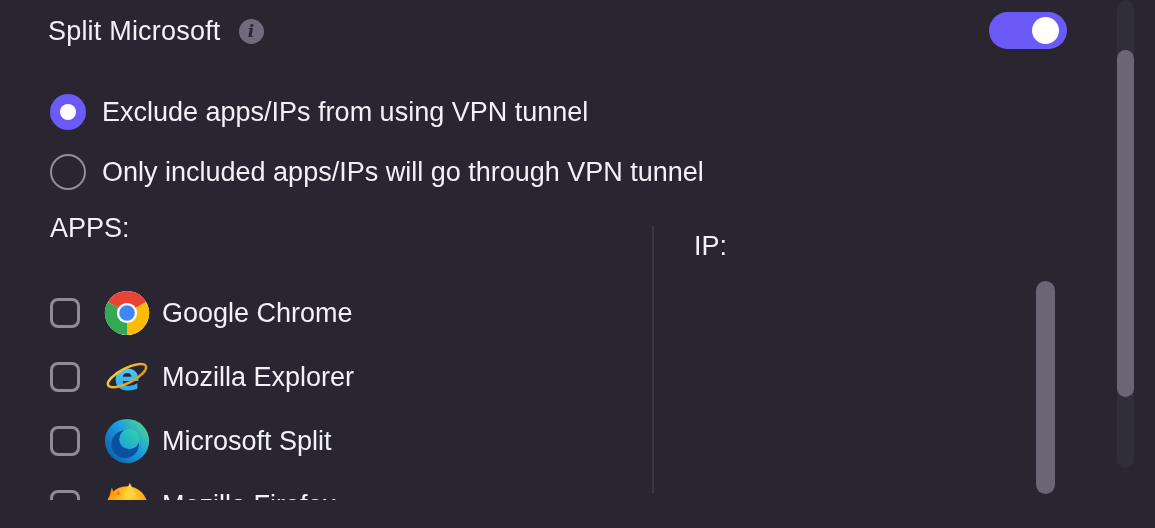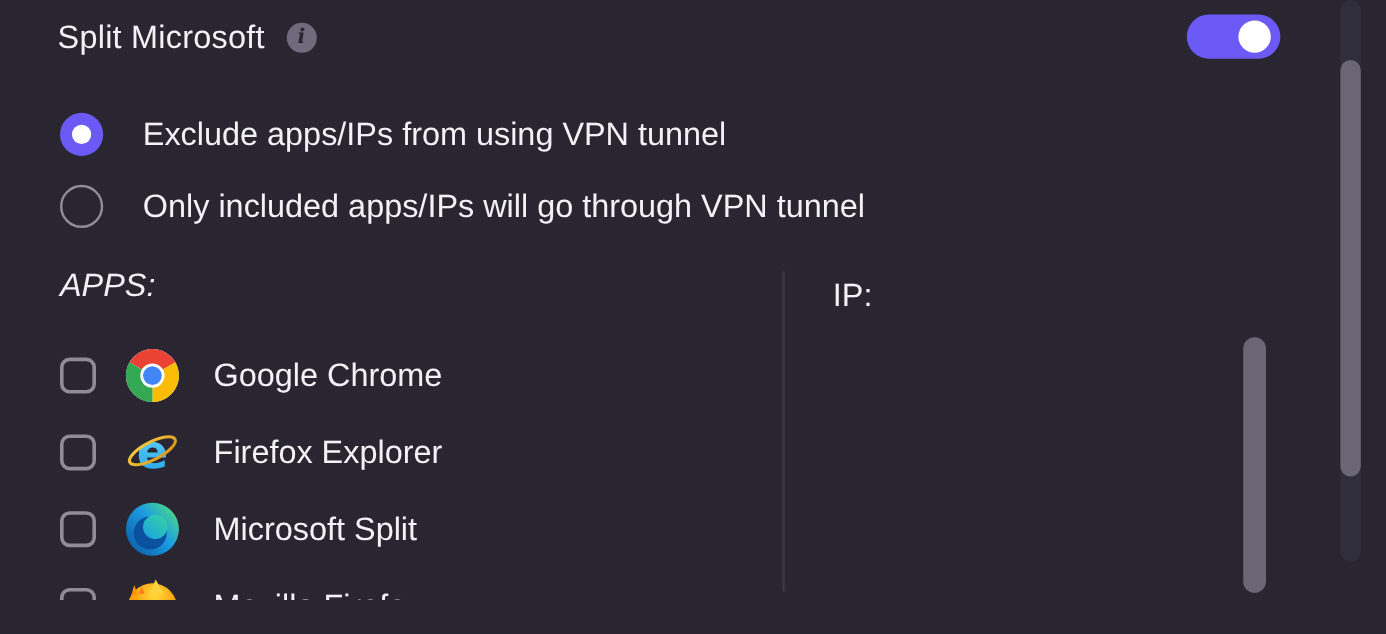--- a/index.html
+++ b/index.html
@@ -31,41 +31,41 @@
 
   
   .radio-row{display:flex;align-items:center;height:38px;cursor:pointer;}
   .radio{
     width:36px;height:36px;border-radius:50%;box-sizing:border-box;
     border:2px solid #918e9c;flex:0 0 auto;
     display:flex;align-items:center;justify-content:center;
   }
   .radio.on{border:none;background:#6c5af6;}
   .radio.on::after{content:"";width:16px;height:16px;border-radius:50%;background:#ffffff;}
-  .radio-label{margin-left:33px;font-size:27px;line-height:1;}
+  .radio-label{margin-left:16px;font-size:27px;line-height:1;}
 
   
   .section-heading{font-size:27px;line-height:1;color:#f2f1f5;}
 
   
   .v-divider{left:652px;top:226px;width:2px;height:267px;background:#3b3845;}
 
   
   .apps-viewport{left:0;top:281px;width:640px;height:219px;overflow:hidden;}
   .app-row{
     position:absolute;left:50px;width:560px;height:64px;
     display:flex;align-items:center;
   }
   .checkbox{
     width:30px;height:30px;box-sizing:border-box;border:3px solid #8f8c9a;border-radius:8px;
     background:transparent;flex:0 0 auto;cursor:pointer;
   }
   .app-icon{width:46px;height:46px;margin-left:24px;flex:0 0 auto;}
   .app-icon svg{display:block;width:46px;height:46px;}
-  .app-name{margin-left:28px;font-size:27px;line-height:1;text-align:center;}
+  .app-name{margin-left:12px;font-size:27px;line-height:1;text-align:center;}
 
   
   .inner-scroll-thumb{left:1036px;top:281px;width:19px;height:213px;border-radius:10px;background:#6a6675;}
   .outer-scroll-track{left:1117px;top:0;width:17px;height:468px;border-radius:9px;background:#312e3b;}
   .outer-scroll-thumb{left:1117px;top:50px;width:17px;height:347px;border-radius:9px;background:#6a6675;}
 </style>
 </head>
 <body>
 
 <div class="abs title-row">
@@ -80,21 +80,21 @@
 <div class="abs radio-row" style="left:50px;top:93px;">
   <span class="radio on"></span>
   <span class="radio-label">Exclude apps/IPs from using VPN tunnel</span>
 </div>
 
 <div class="abs radio-row" style="left:50px;top:153px;align-items:center;">
   <span class="radio"></span>
   <span class="radio-label">Only included apps/IPs will go through VPN tunnel</span>
 </div>
 
-<div class="abs section-heading" style="left:50px;top:225px;font-style:italic;">APPS:</div>
+<div class="abs section-heading" style="left:50px;top:215px;">APPS:</div>
 <div class="abs section-heading" style="left:694px;top:233px;">IP:</div>
 
 <div class="abs v-divider"></div>
 
 <div class="abs apps-viewport">
 
   <div class="app-row" style="top:0;">
     <span class="checkbox"></span>
     <span class="app-icon">
       <svg viewBox="0 0 100 100">
@@ -120,21 +120,21 @@
           </linearGradient>
           <linearGradient id="iegold" x1="0" y1="0" x2="1" y2="1">
             <stop offset="0" stop-color="#f8cf43"></stop>
               <stop offset="1" stop-color="#d8921c"></stop>
           </linearGradient>
         </defs>
         <text x="50" y="78" text-anchor="middle" font-family="DejaVu Sans, sans-serif" font-weight="bold" font-size="84" fill="url(#ieblue)">e</text>
         <ellipse cx="50" cy="47" rx="46" ry="16" fill="none" stroke="url(#iegold)" stroke-width="5.5" transform="rotate(-27 50 47)"></ellipse>
       </svg>
     </span>
-    <span class="app-name">Firefox Explorer</span>
+    <span class="app-name">Mozilla Explorer</span>
   </div>
 
   <div class="app-row" style="top:128px;">
     <span class="checkbox"></span>
     <span class="app-icon">
       <svg viewBox="0 0 100 100">
         <defs>
           <linearGradient id="edgeg" x1="0" y1="0.9" x2="1" y2="0.05">
             <stop offset="0" stop-color="#0c59a4"></stop>
             <stop offset="0.55" stop-color="#1b9de2"></stop>

